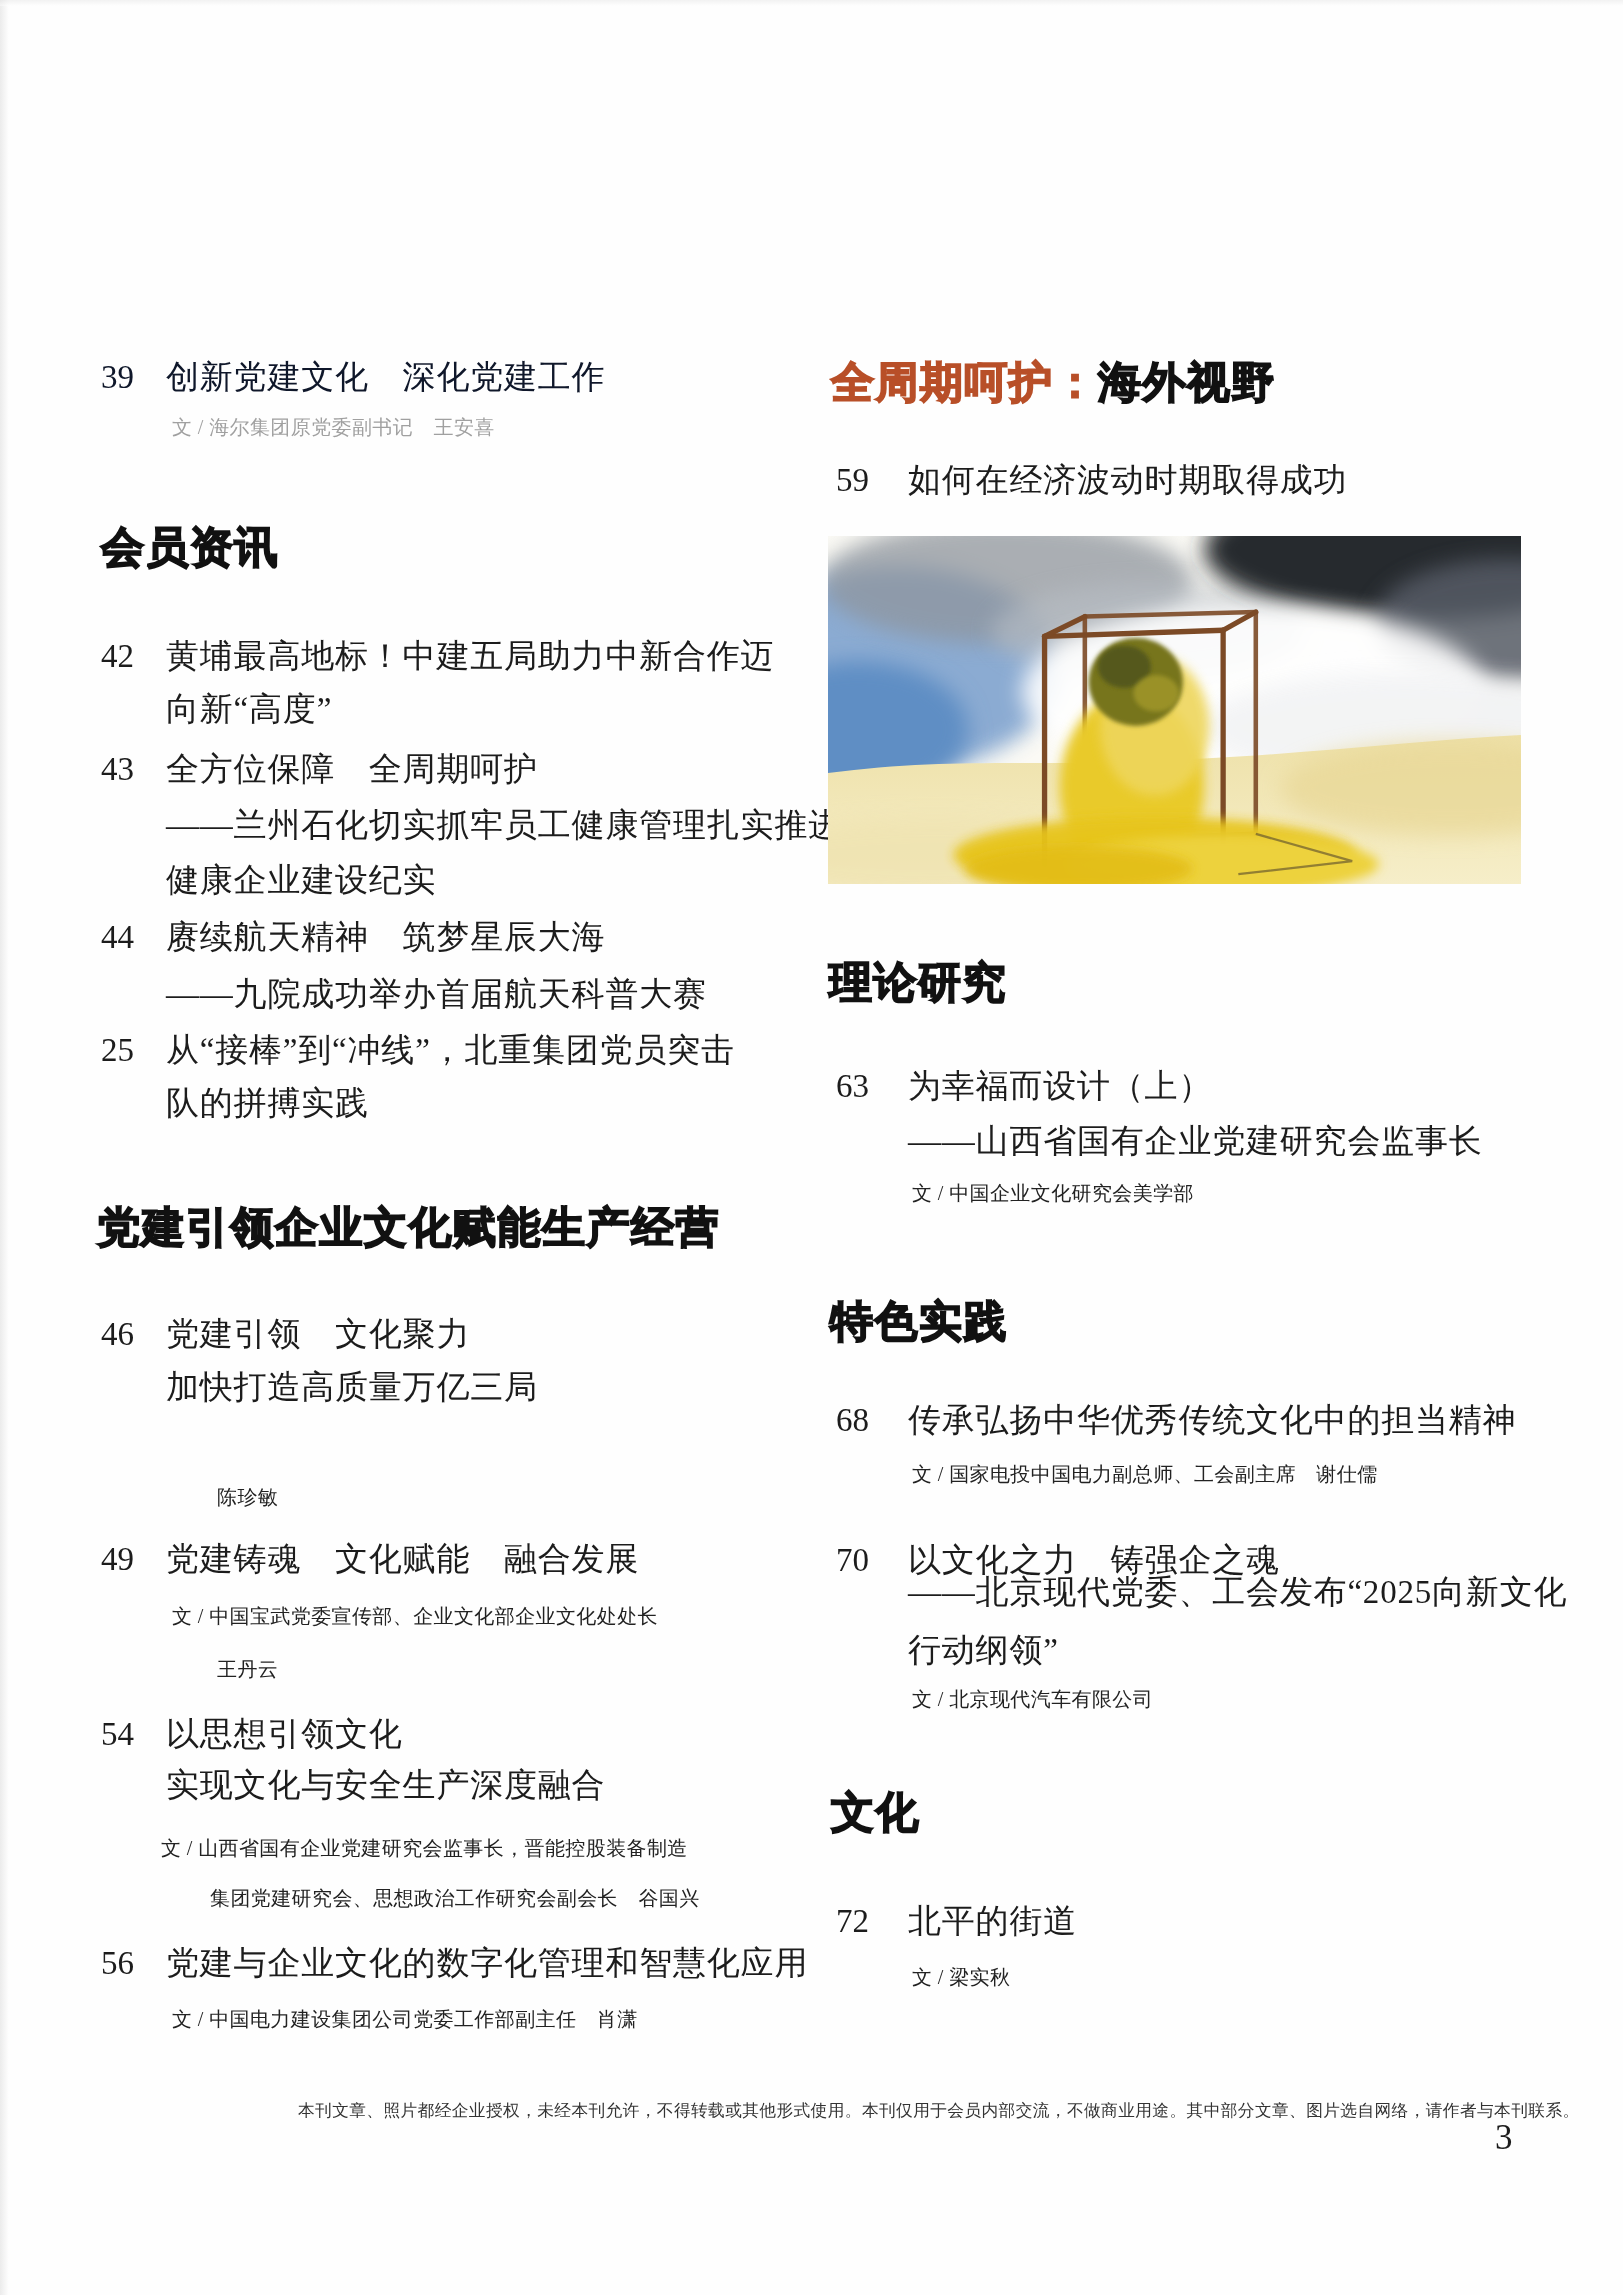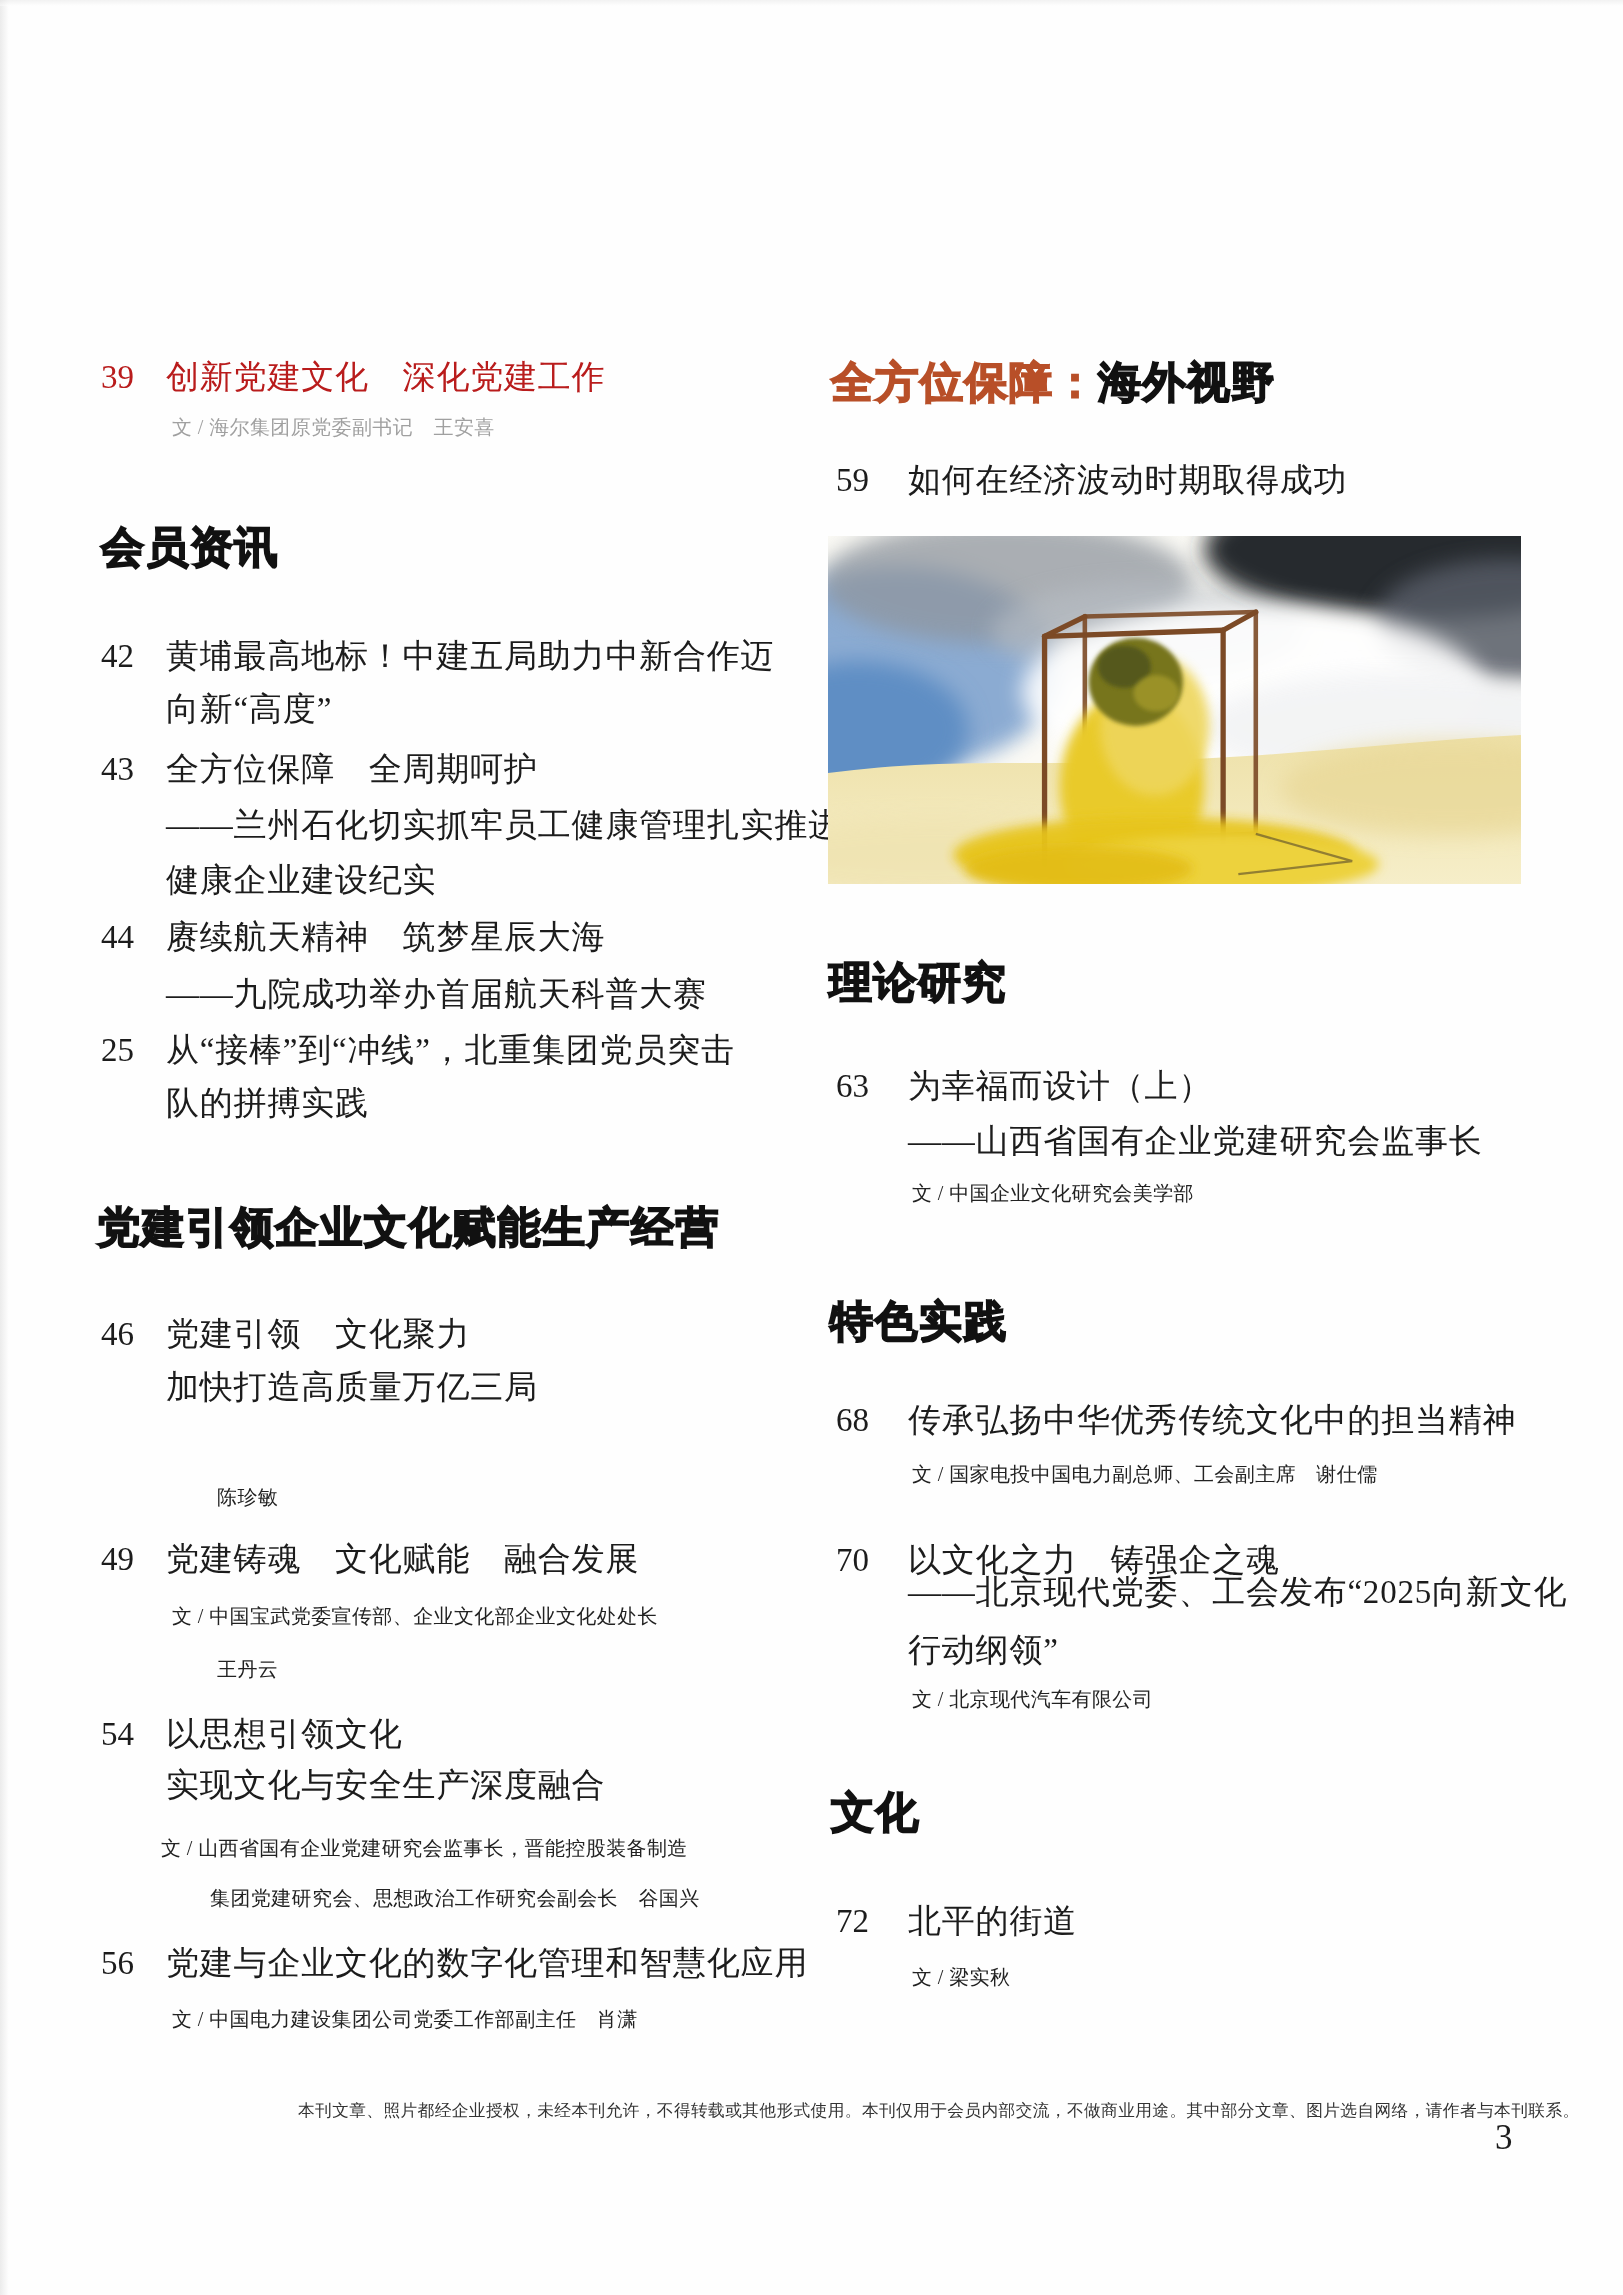--- a/index.html
+++ b/index.html
@@ -10,21 +10,21 @@
   .edge-top{position:absolute;left:0;top:0;width:100%;height:6px;
         background:linear-gradient(180deg,#e3e3e3,#ffffff);opacity:.45;}
   .t{position:absolute;font-size:33px;line-height:1.1;white-space:nowrap;letter-spacing:0.8px;}
   .t .num{display:inline-block;width:65px;letter-spacing:0;}
   .t.r .num{width:72px;}
   .by{position:absolute;font-size:20px;line-height:1.1;white-space:nowrap;color:#222;letter-spacing:0.4px;}
   .hd{position:absolute;font-family:"Liberation Sans","DejaVu Sans",sans-serif;font-weight:900;
       font-size:43px;line-height:1.1;letter-spacing:1.5px;white-space:nowrap;color:#111;
       -webkit-text-stroke:1.7px #111;}
   .hd .red{color:#b84f28;-webkit-text-stroke:1.7px #b84f28;}
-  .faded{color:#b91c1c;filter:blur(0.5px);}
+  .faded{color:#0f172a;filter:blur(0.5px);}
   .fadedby{color:#a0a0a0;filter:blur(0.4px);}
   .footer{position:absolute;font-size:16.7px;letter-spacing:0.4px;color:#333;white-space:nowrap;}
   .pageno{position:absolute;font-size:35px;color:#1c1c1c;}
   .artwork{position:absolute;left:828px;top:536px;width:693px;height:348px;}
 </style>
 </head>
 <body>
 
 <div class="page">
   <div class="edge-left"></div>
@@ -78,21 +78,21 @@
   <div class="t" style="left:166px;top:1767px;">实现文化与安全生产深度融合</div>
   <div class="by" style="left:161px;top:1837px;">文 / 山西省国有企业党建研究会监事长，晋能控股装备制造</div>
   <div class="by" style="left:210px;top:1887px;">集团党建研究会、思想政治工作研究会副会长　谷国兴</div>
 
   <div class="t" style="left:101px;top:1945px;">
     <span class="num">56</span><span>党建与企业文化的数字化管理和智慧化应用</span>
   </div>
   <div class="by" style="left:172px;top:2008px;">文 / 中国电力建设集团公司党委工作部副主任　肖潇</div>
 
   <div class="hd" style="left:831px;top:359px;">
-    <span class="red">全方位保障：</span><span>海外视野</span>
+    <span class="red">全周期呵护：</span><span>海外视野</span>
   </div>
 
   <div class="t r" style="left:836px;top:462px;">
     <span class="num">59</span><span>如何在经济波动时期取得成功</span>
   </div>
 
   <svg class="artwork" viewBox="0 0 912 458" role="img">
     <defs>
       <linearGradient id="sand" x1="0" y1="0" x2="0" y2="1">
         <stop offset="0" stop-color="#eee1a9"></stop>

